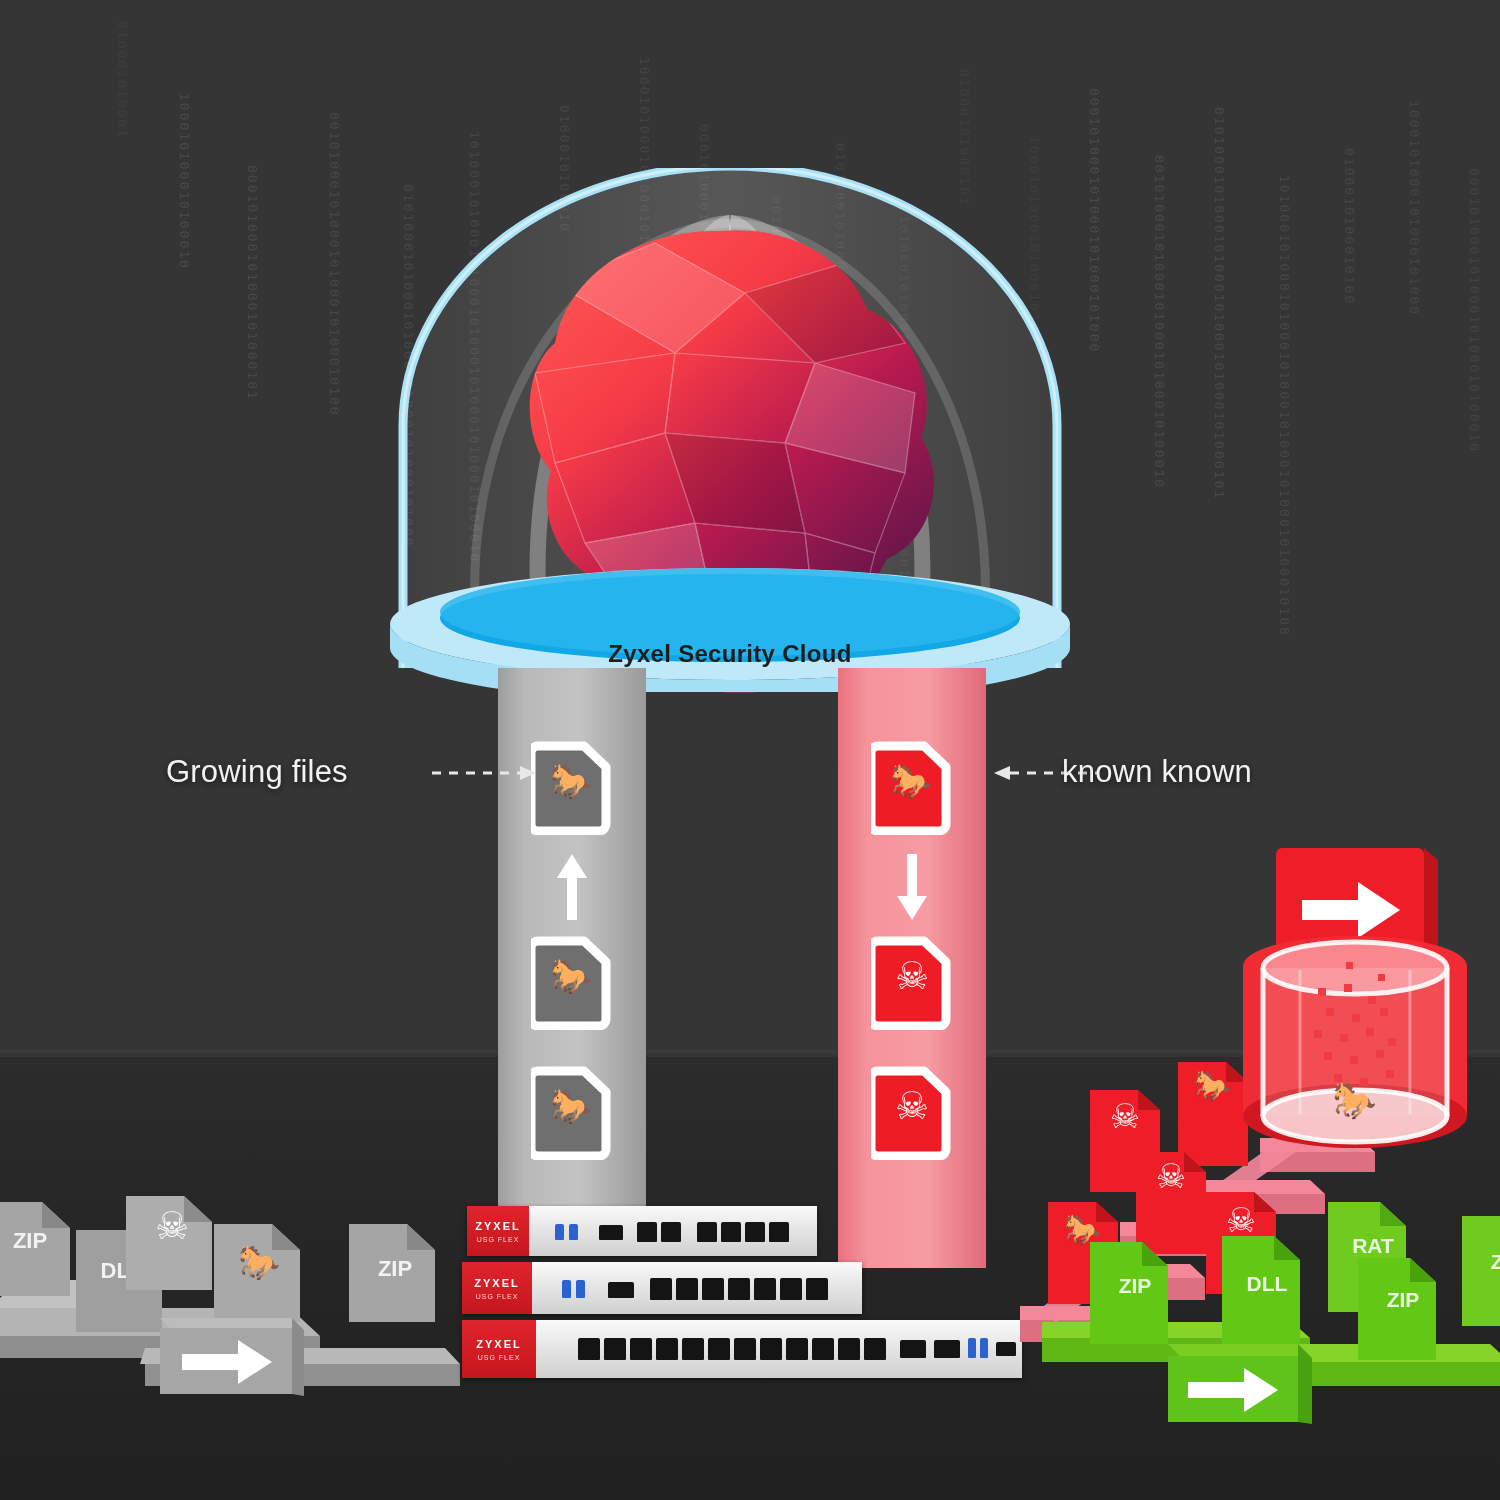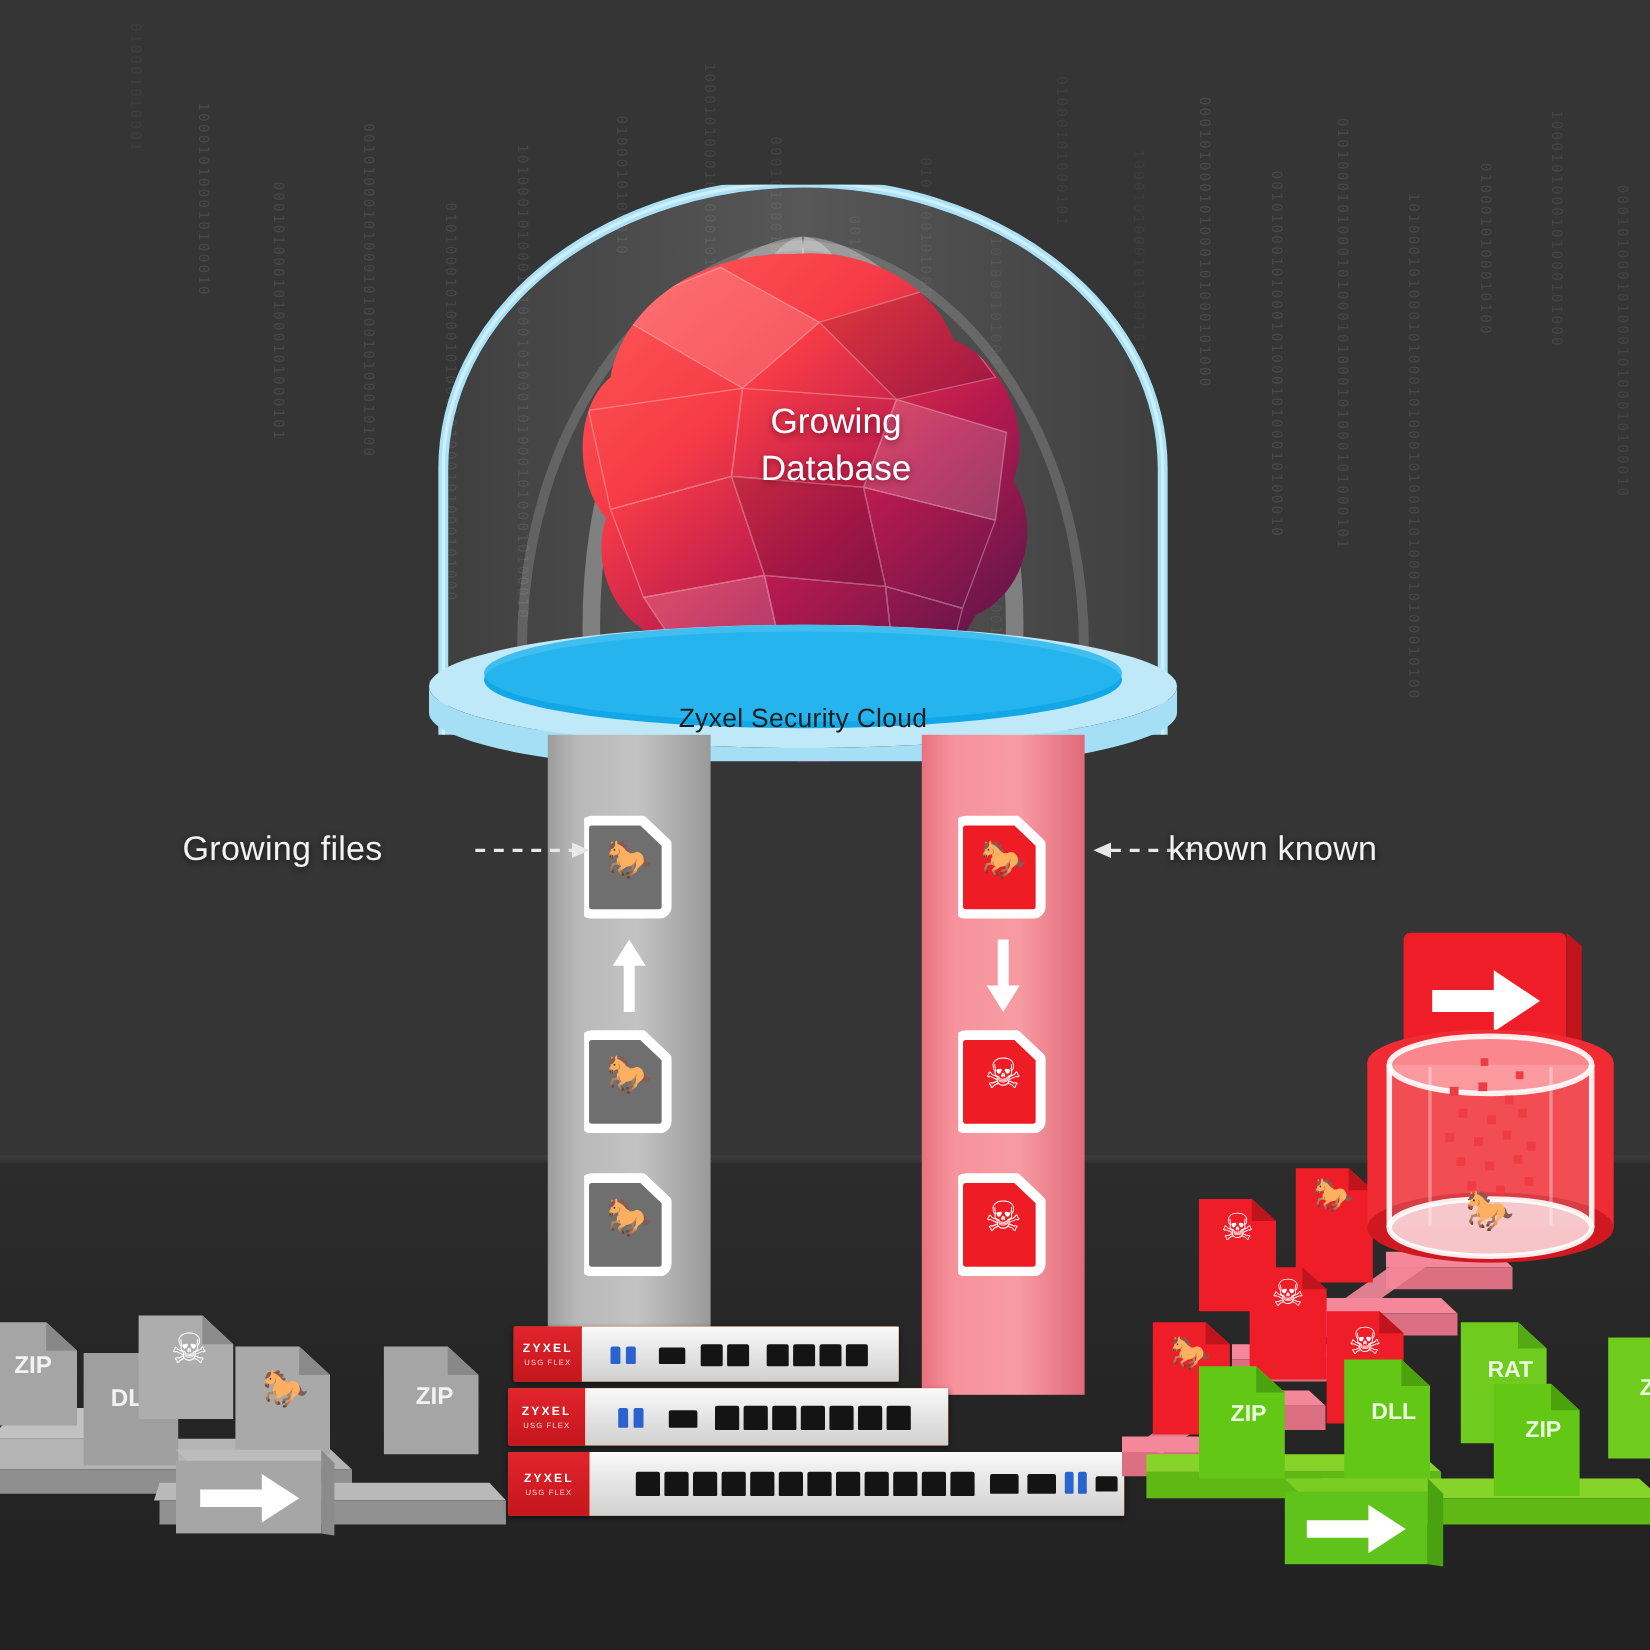--- a/index.html
+++ b/index.html
@@ -20,38 +20,38 @@
         white-space:pre;writing-mode:vertical-rl;letter-spacing:2px;}
   
   .title{position:absolute;left:76px;top:47px;color:#fff;font-size:72px;font-weight:bold;
          letter-spacing:-1px;text-shadow:0 3px 10px rgba(0,0,0,.55);}
   
   .domewrap{position:absolute;left:385px;top:168px;width:690px;height:520px;}
   .dome{position:absolute;left:0;top:0;width:690px;height:500px;}
   .brainbox{position:absolute;left:130px;top:55px;width:440px;height:480px;}
   .disc{position:absolute;left:385px;top:562px;width:690px;height:130px;}
   .cloudlabel{position:absolute;left:385px;top:640px;width:690px;text-align:center;
-              color:#1d1d1d;font-size:24px;font-weight:normal;letter-spacing:.3px;}
+              color:#1d1d1d;font-size:24px;font-weight:bold;letter-spacing:.3px;}
   .growlabel{position:absolute;left:545px;top:362px;width:430px;text-align:center;
              color:#ffffff;font-size:32px;line-height:42px;font-weight:500;
              text-shadow:0 2px 6px rgba(80,0,20,.6);}
   
   .pillar-gray{position:absolute;left:498px;top:668px;width:148px;height:572px;
         background:linear-gradient(90deg,#9d9d9d 0%,#b9b9b9 18%,#c3c3c3 55%,#9a9a9a 100%);}
   .pillar-pink{position:absolute;left:838px;top:668px;width:148px;height:600px;
         background:linear-gradient(90deg,#e9727f 0%,#f6939c 20%,#f79ba3 60%,#e06a78 100%);}
   .filecard{position:absolute;width:82px;height:100px;}
   .arrowup,.arrowdown{position:absolute;width:34px;height:70px;}
   
   .callout{position:absolute;color:#f2f2f2;font-size:31px;letter-spacing:.2px;
            text-shadow:0 2px 6px rgba(0,0,0,.6);}
   .dash{position:absolute;height:22px;}
   
   .devstack{position:absolute;left:462px;top:1206px;width:560px;height:174px;}
-  .dev{position:absolute;background:#f97316;border-radius:2px;
+  .dev{position:absolute;background:#f0abfc;border-radius:2px;
        box-shadow:0 2px 5px rgba(0,0,0,.5);}
   .dev .redpanel{position:absolute;left:0;top:0;height:100%;width:70px;
        background:linear-gradient(180deg,#e0242c 0%,#c5161d 100%);
        display:flex;flex-direction:column;align-items:center;justify-content:center;}
   .dev .brand{color:#fff;font-size:11px;font-weight:bold;letter-spacing:2px;}
   .dev .model{color:#ffd2d4;font-size:7px;letter-spacing:1px;margin-top:4px;}
   .dev .face{position:absolute;top:0;height:100%;background:
        linear-gradient(180deg,#fafafa 0%,#e6e6e6 45%,#d0d0d0 100%);}
   .port{position:absolute;background:#141414;border-radius:2px 2px 1px 1px;}
   
@@ -155,24 +155,20 @@
         </g>
         <g opacity=".12" fill="#000000">
           <polygon points="230,70 330,40 390,120 300,140"></polygon>
           <polygon points="150,210 270,220 290,310 180,300"></polygon>
           <polygon points="200,390 300,400 250,470 205,470"></polygon>
         </g>
       </g>
     </svg>
   </div>
 
-  <div class="growlabel">
-    <span>Growing</span><br>
-    <span>Database</span>
-  </div>
 
   <svg class="disc" viewBox="0 0 690 130">
     <ellipse cx="345" cy="62" rx="340" ry="56" fill="#bfe8f8"></ellipse>
     <path d="M5 62 A340 56 0 0 0 685 62 L685 86 A340 56 0 0 1 5 86 Z" fill="#a4dff5"></path>
     <ellipse cx="345" cy="56" rx="290" ry="44" fill="#12a8e8"></ellipse>
     <ellipse cx="345" cy="50" rx="290" ry="44" fill="#29b6ef" opacity=".85"></ellipse>
   </svg>
   <div class="cloudlabel">Zyxel Security Cloud</div>
 
   <div class="pillar-gray"></div>

